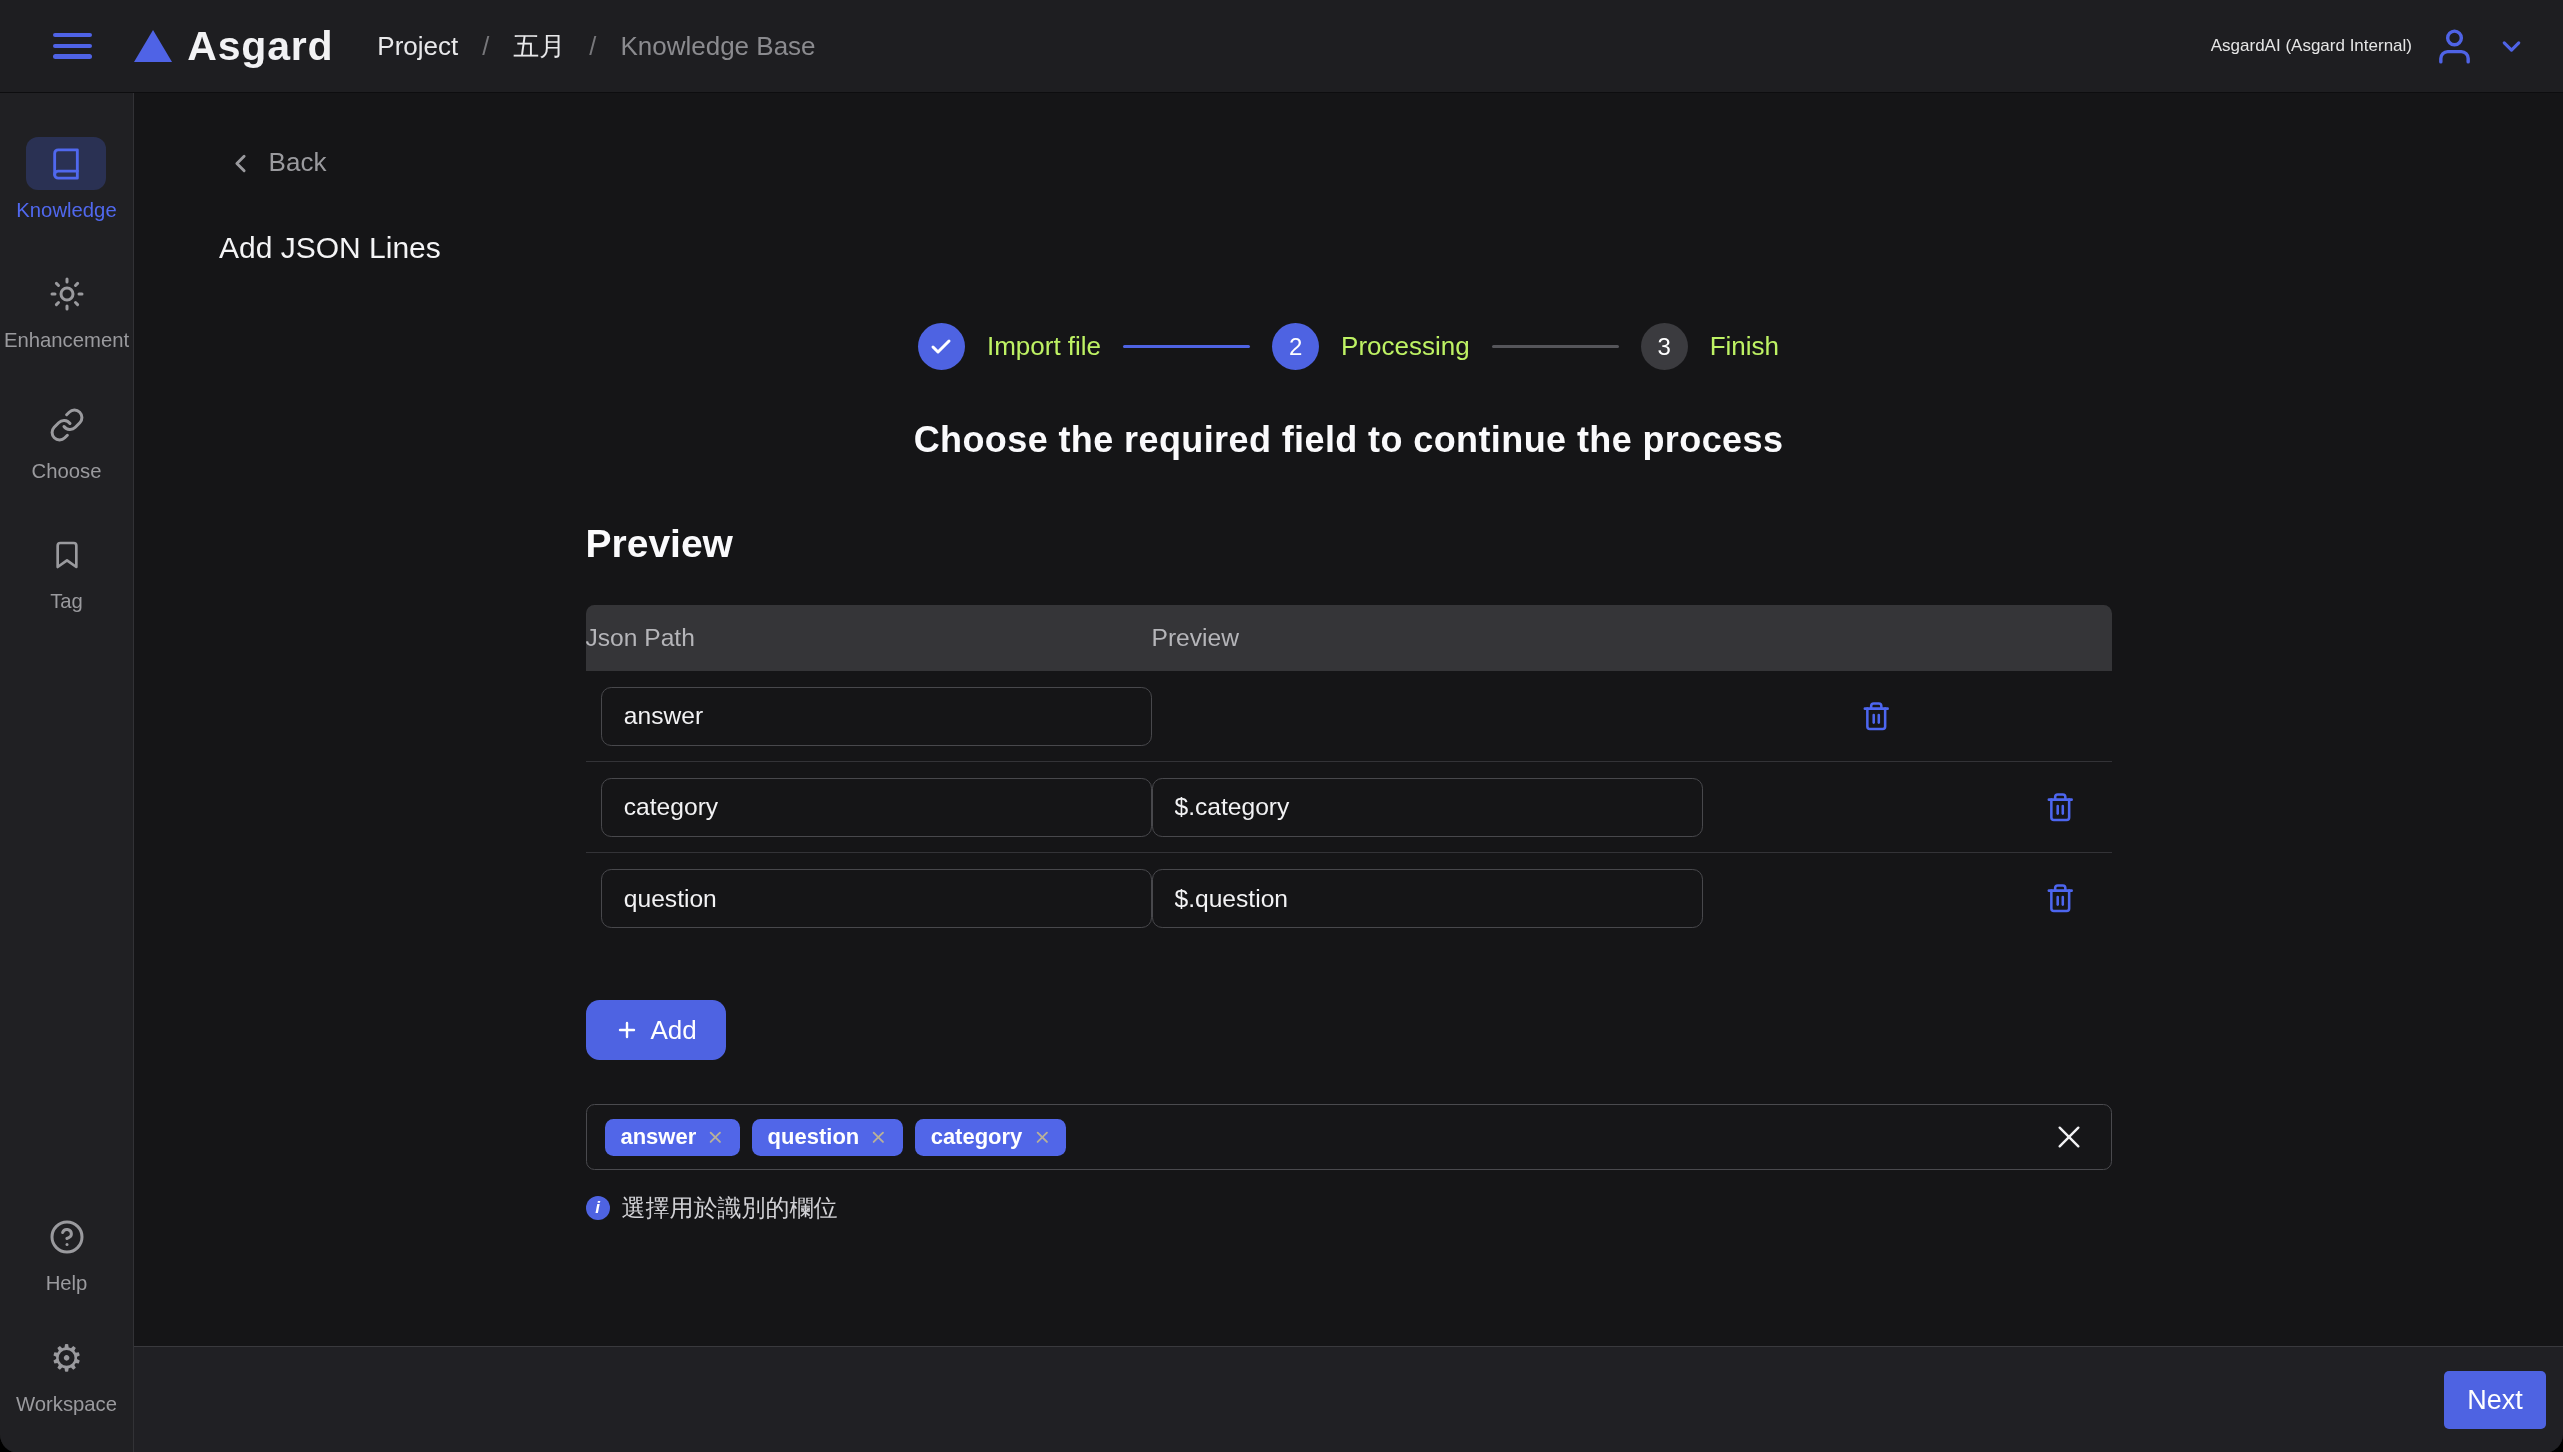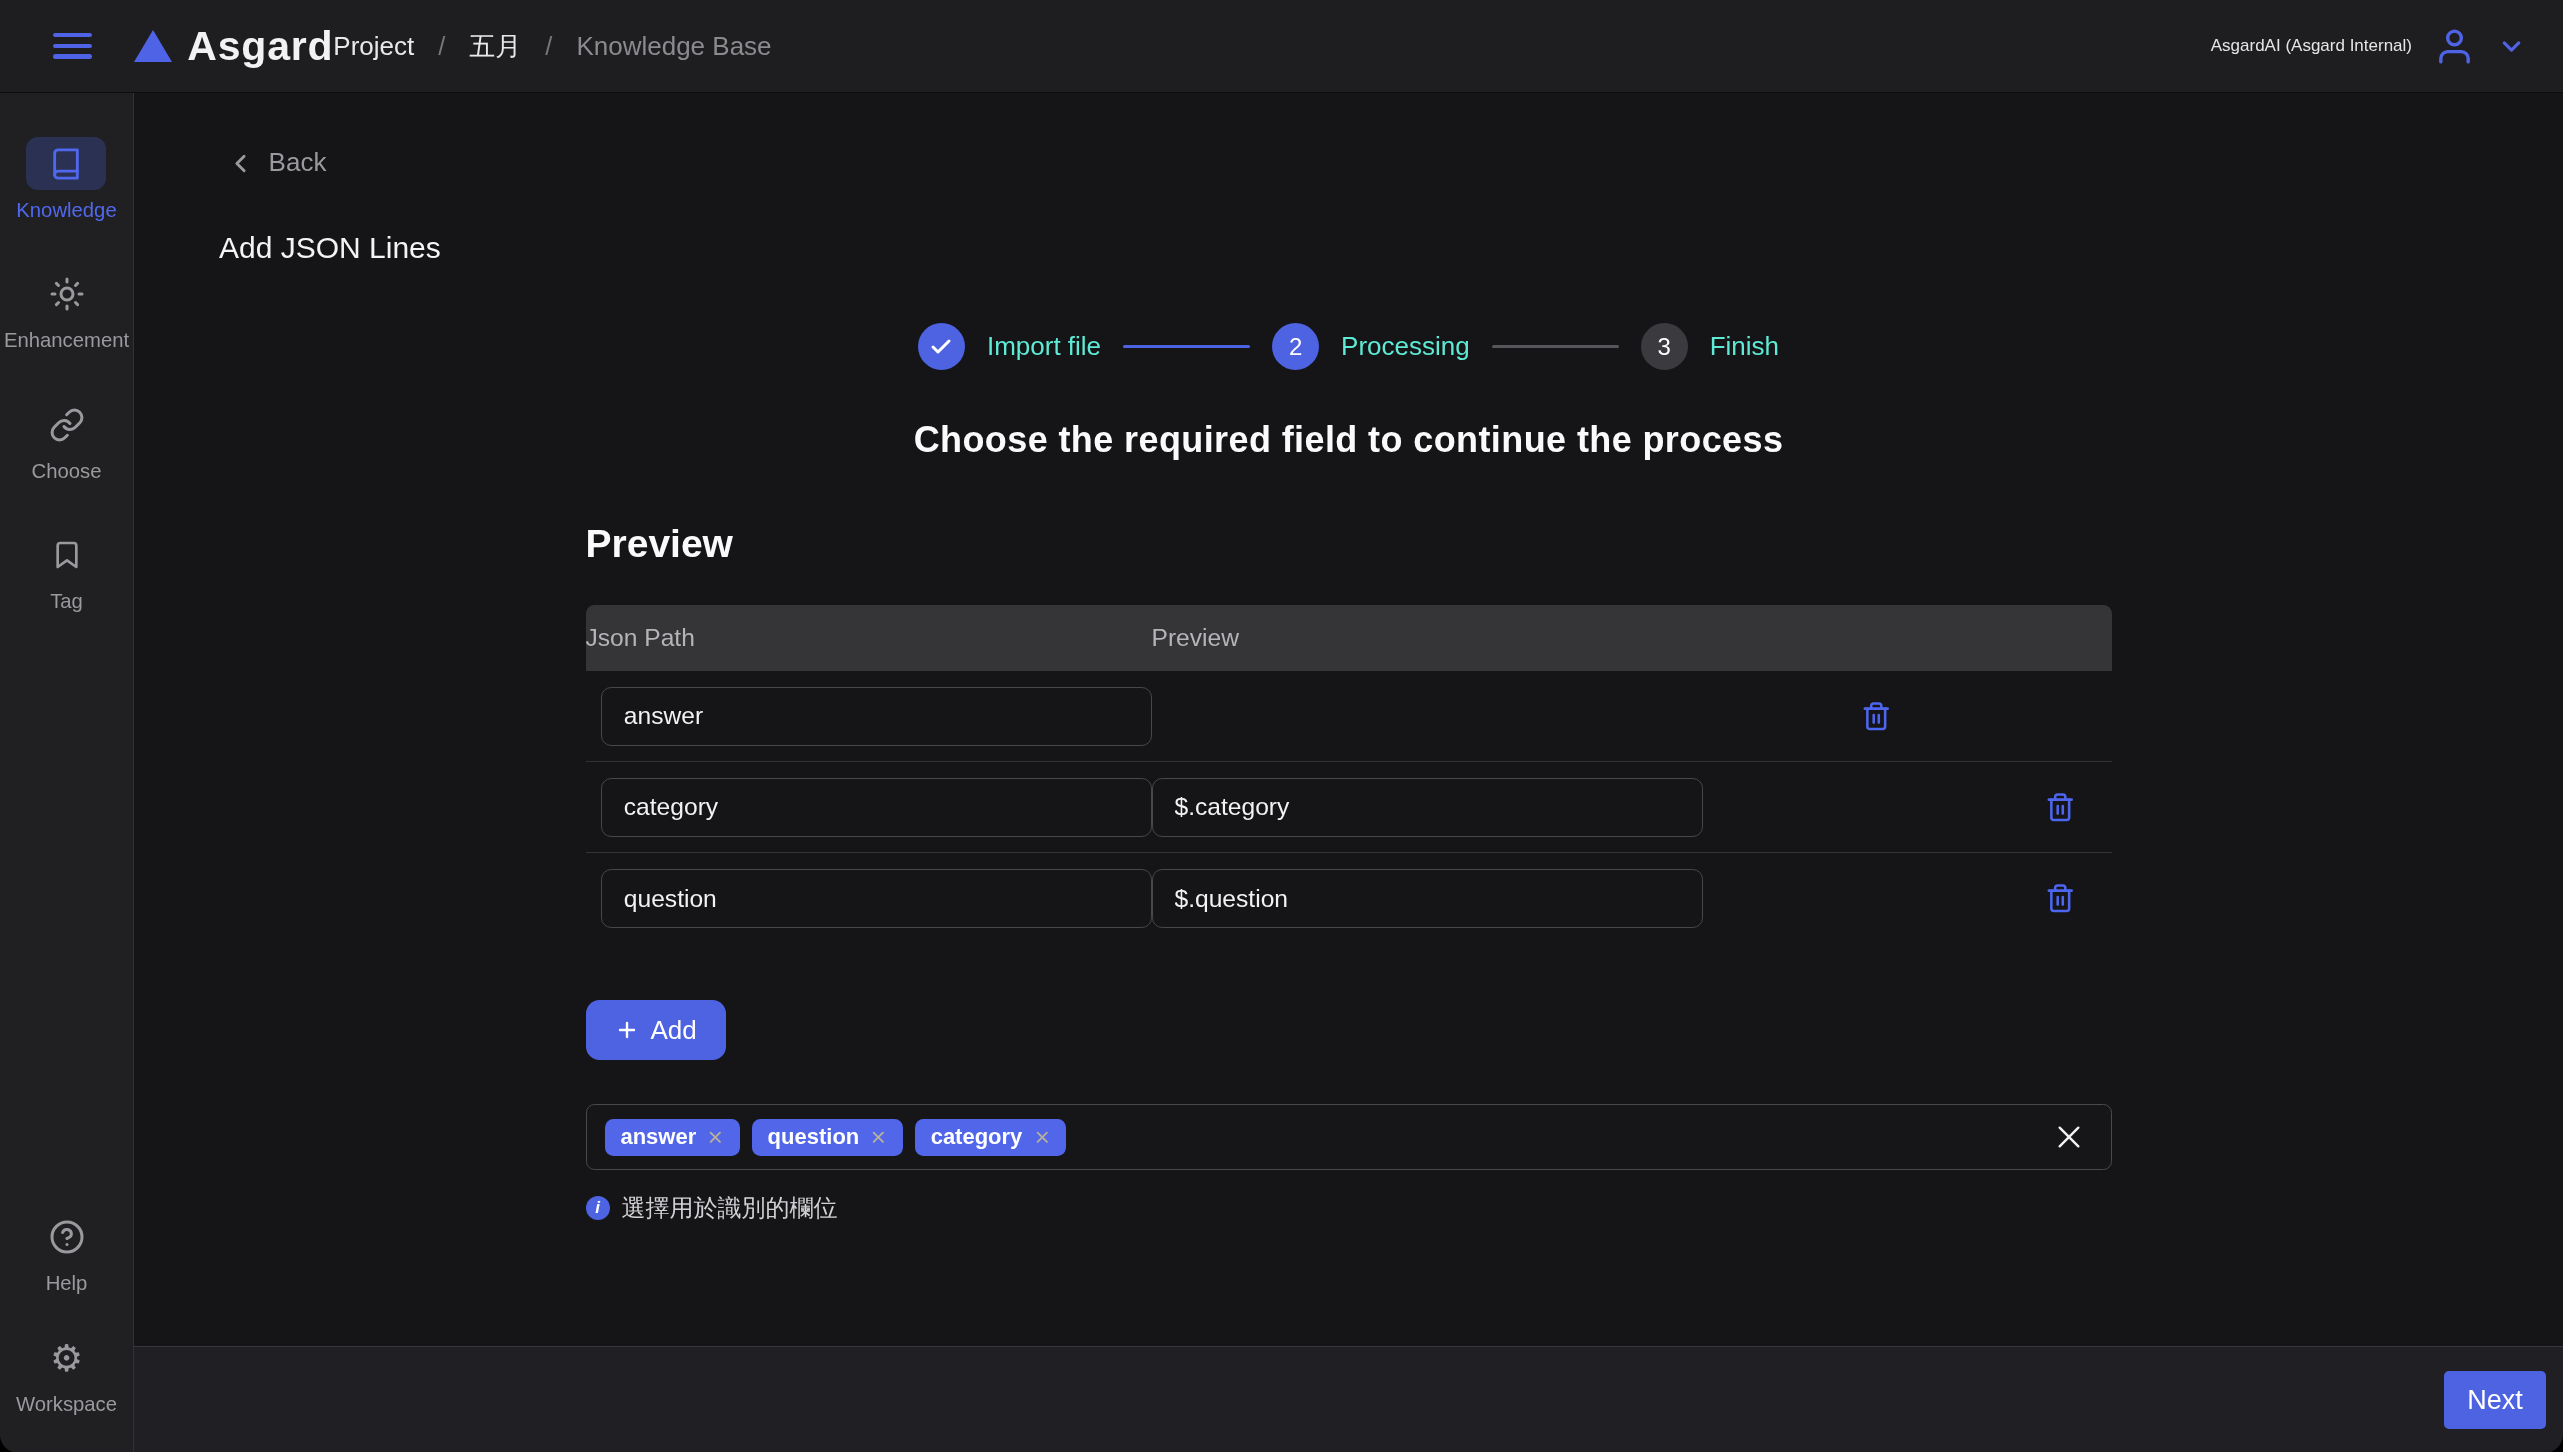--- a/index.html
+++ b/index.html
@@ -4,21 +4,21 @@
 <style>
   * { box-sizing: border-box; margin: 0; padding: 0; }
   html,body { width: 2563px; height: 1453px; background: #000; font-family: "Liberation Sans", sans-serif; }
   .app { width: 2563px; height: 1453px; display: flex; flex-direction: column; overflow: hidden; border-radius: 0 0 18.6px 18.6px; background: #151517; }
 
   
   .topbar { height: 93px; flex: 0 0 93px; background: #1e1e21; display: flex; align-items: center; padding: 0 37px 0 53px; border-bottom: 0.8px solid #0d0d0f; }
   .hamburger { width: 39px; height: 25.4px; display: flex; flex-direction: column; justify-content: space-between; cursor: pointer; margin-right: 42px; }
   .hamburger span { display: block; height: 4.2px; border-radius: 2.5px; background: #4f63e6; }
   .logo-triangle { width: 0; height: 0; border-left: 19.5px solid transparent; border-right: 19.5px solid transparent; border-bottom: 32px solid #4f63e6; margin-right: 15.3px; }
-  .brand { color: #f2f2f4; font-size: 41px; font-weight: 700; letter-spacing: 0.8px; }
+  .brand { color: #f2f2f4; font-size: 41px; font-weight: 700; letter-spacing: 0.8px; margin-right: 44px; }
   .crumbs { display: flex; align-items: center; gap: 24px; font-size: 26px; }
   .crumb { color: #e8e8ea; font-weight: 500; }
   .crumb.dim { color: #8b8b8f; font-weight: 400; }
   .crumb-sep { color: #77777b; font-size: 25.4px; }
   .topbar-right { margin-left: auto; display: flex; align-items: center; gap: 22px; }
   .account-name { color: #e5e5e5; font-size: 17px; }
   .icon { display: inline-flex; align-items: center; justify-content: center; }
 
   
   .shell { flex: 1; display: flex; min-height: 0; }
@@ -37,21 +37,21 @@
   .content { flex: 1; position: relative; }
   .back-row { display: flex; align-items: flex-end; gap: 13.6px; margin: 54px 0 0 92px; cursor: pointer; width: max-content; }
   .back-label { color: #9a9a9e; font-size: 26px; }
   .page-title { color: #f4f4f6; font-size: 30px; font-weight: 500; margin: 53px 0 0 85px; }
 
   .stepper { display: flex; align-items: center; justify-content: center; gap: 22px; margin-top: 58px; }
   .step { display: flex; align-items: center; gap: 22px; }
   .step-circle { width: 47px; height: 47px; border-radius: 50%; display: flex; align-items: center; justify-content: center; font-size: 24px; color: #fff; }
   .step-circle.done, .step-circle.active { background: #4e63e2; }
   .step-circle.pending { background: #3b3b3f; }
-  .step-label { color: #5eead4; font-size: 26px; }
+  .step-label { color: #bef264; font-size: 26px; }
   .connector { width: 127px; height: 2.5px; border-radius: 1.7px; }
   .connector.blue { background: #4e63e2; }
   .connector.gray { background: #55555a; }
 
   .headline { text-align: center; color: #fafafc; font-size: 36px; font-weight: 700; margin-top: 49px; letter-spacing: 0.4px; }
 
   .panel { width: 1526px; margin: 0 auto; }
   .section-title { color: #fafafc; font-size: 39px; font-weight: 700; margin: 61px 0 0 0; }
 
   .table { margin-top: 39px; }

